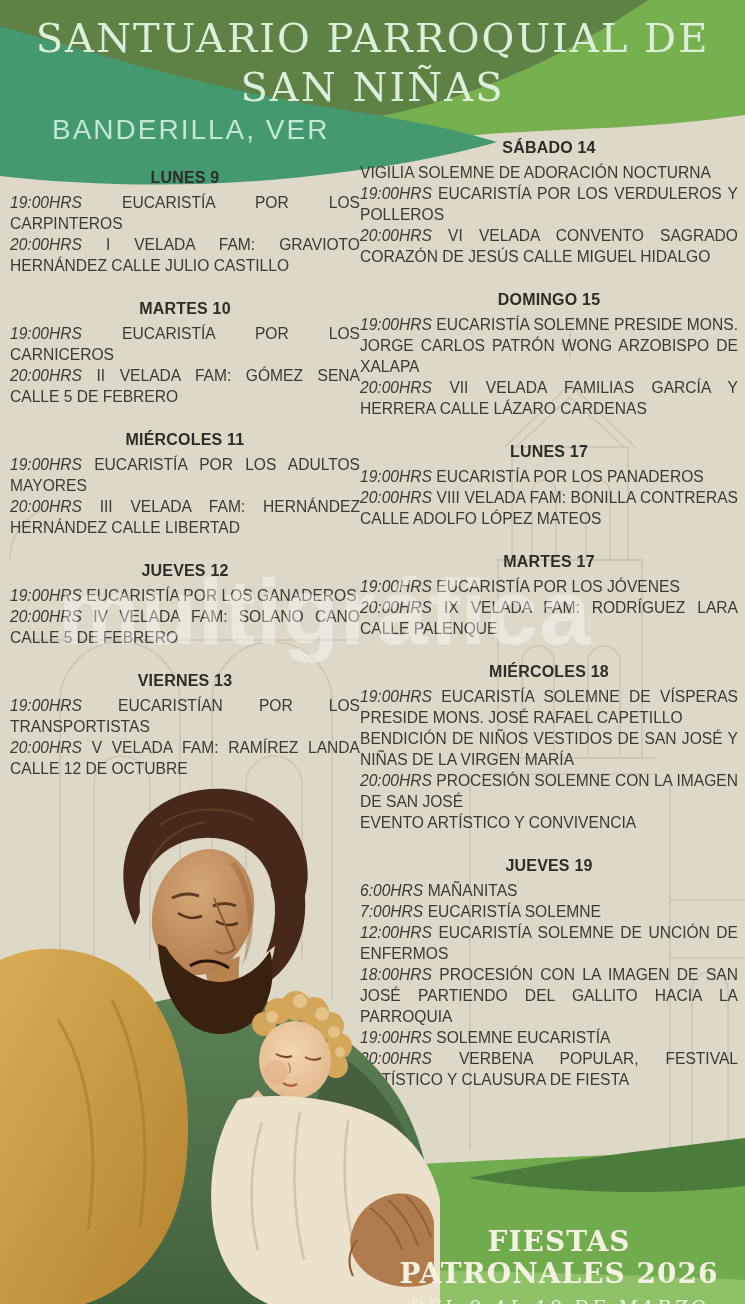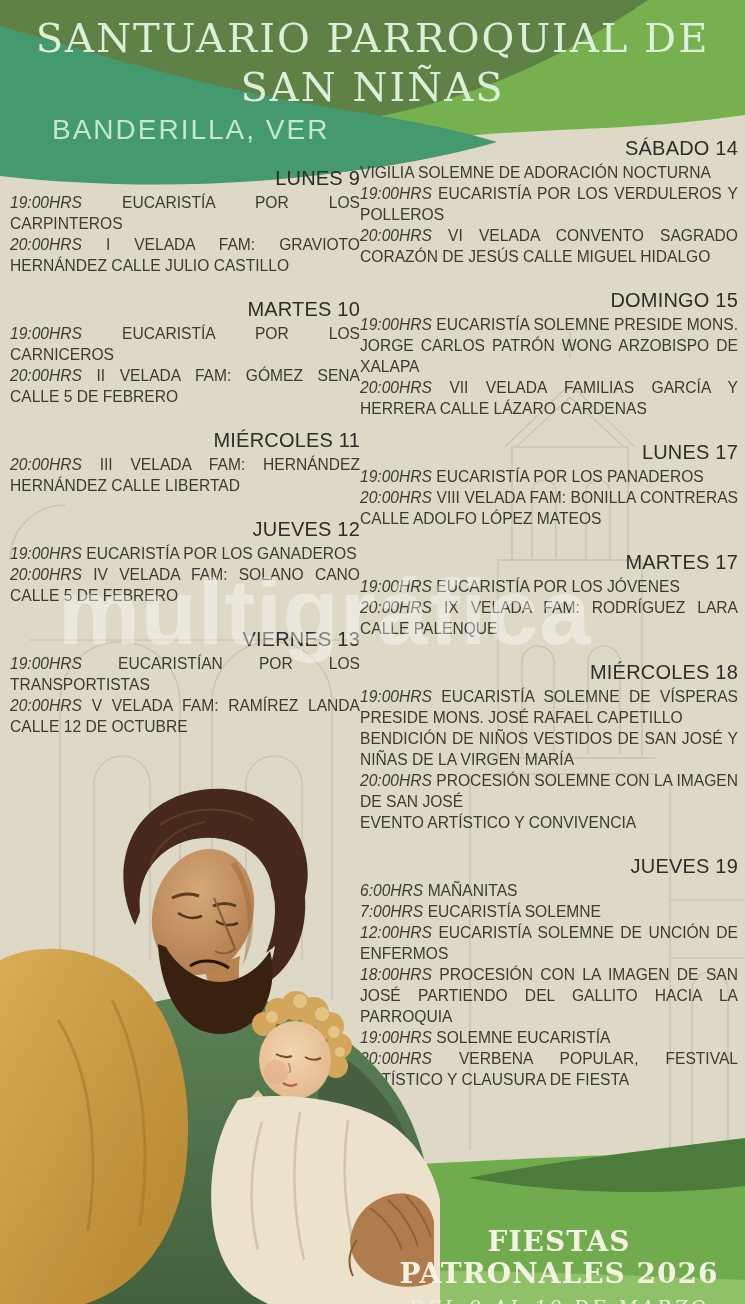--- a/index.html
+++ b/index.html
@@ -24,22 +24,22 @@
   .location{
     position:absolute;top:114px;left:52px;z-index:3;
     color:#c2e7d2;font-size:28px;letter-spacing:2px;font-weight:400;
   }
   
   .col{position:absolute;z-index:3;color:#3b3b34;}
   .col-left{left:10px;top:167px;width:350px;}
   .col-right{left:360px;top:137px;width:378px;}
   .day{margin:0 0 22px 0;}
   .day h3{
-    margin:0 0 3px 0;text-align:right;color:#2d2d28;
-    font-size:20px;font-weight:400;letter-spacing:.2px;line-height:22px;
+    margin:0 0 3px 0;text-align:center;color:#2d2d28;
+    font-size:16px;font-weight:700;letter-spacing:.2px;line-height:22px;
   }
   .event{
     margin:0;font-size:15.6px;line-height:21px;
     text-align:justify;text-justify:inter-word;
   }
   .event .time{font-style:italic;}
   
   .watermark{
     position:absolute;left:58px;top:560px;width:640px;z-index:4;
     color:rgba(255,255,255,.40);font-size:92px;font-weight:700;
@@ -118,20 +118,21 @@
         <p class="event"><span class="time">19:00HRS</span> <span>EUCARISTÍA  POR LOS CARPINTEROS</span></p>
         <p class="event"><span class="time">20:00HRS</span> <span>I VELADA FAM: GRAVIOTO HERNÁNDEZ CALLE JULIO CASTILLO</span></p>
       </div>
       <div class="day">
         <h3>MARTES 10</h3>
         <p class="event"><span class="time">19:00HRS</span> <span>EUCARISTÍA POR LOS CARNICEROS</span></p>
         <p class="event"><span class="time">20:00HRS</span> <span>II VELADA FAM: GÓMEZ SENA CALLE 5 DE FEBRERO</span></p>
       </div>
       <div class="day">
         <h3>MIÉRCOLES 11</h3>
+        <p class="event"><span class="time">19:00HRS</span> <span>EUCARISTÍA POR LOS ADULTOS MAYORES</span></p>
         <p class="event"><span class="time">20:00HRS</span> <span>III VELADA FAM: HERNÁNDEZ HERNÁNDEZ CALLE LIBERTAD</span></p>
       </div>
       <div class="day">
         <h3>JUEVES 12</h3>
         <p class="event"><span class="time">19:00HRS</span> <span>EUCARISTÍA POR LOS GANADEROS</span></p>
         <p class="event"><span class="time">20:00HRS</span> <span>IV VELADA  FAM: SOLANO CANO CALLE 5 DE FEBRERO</span></p>
       </div>
       <div class="day">
         <h3>VIERNES 13</h3>
         <p class="event"><span class="time">19:00HRS</span> <span>EUCARISTÍAN POR LOS TRANSPORTISTAS</span></p>

